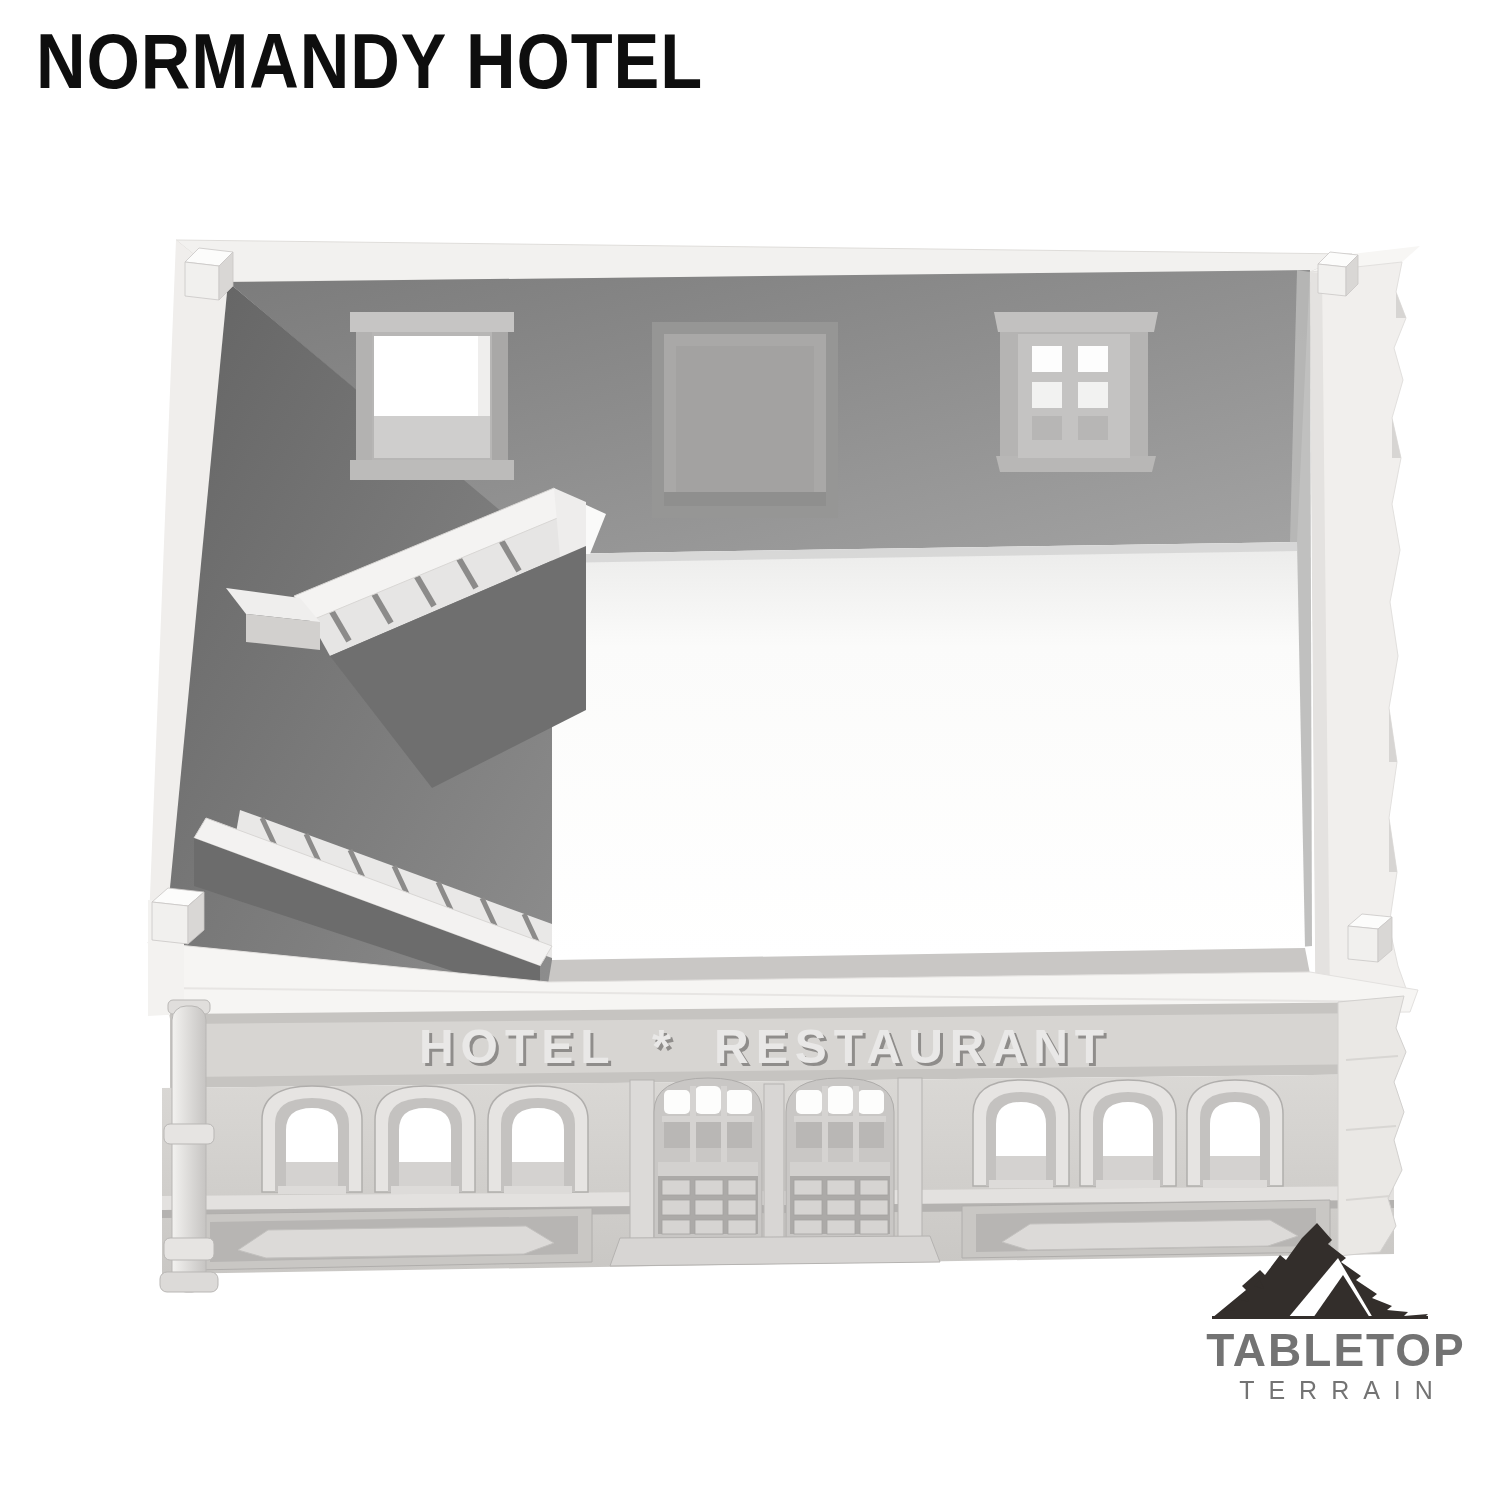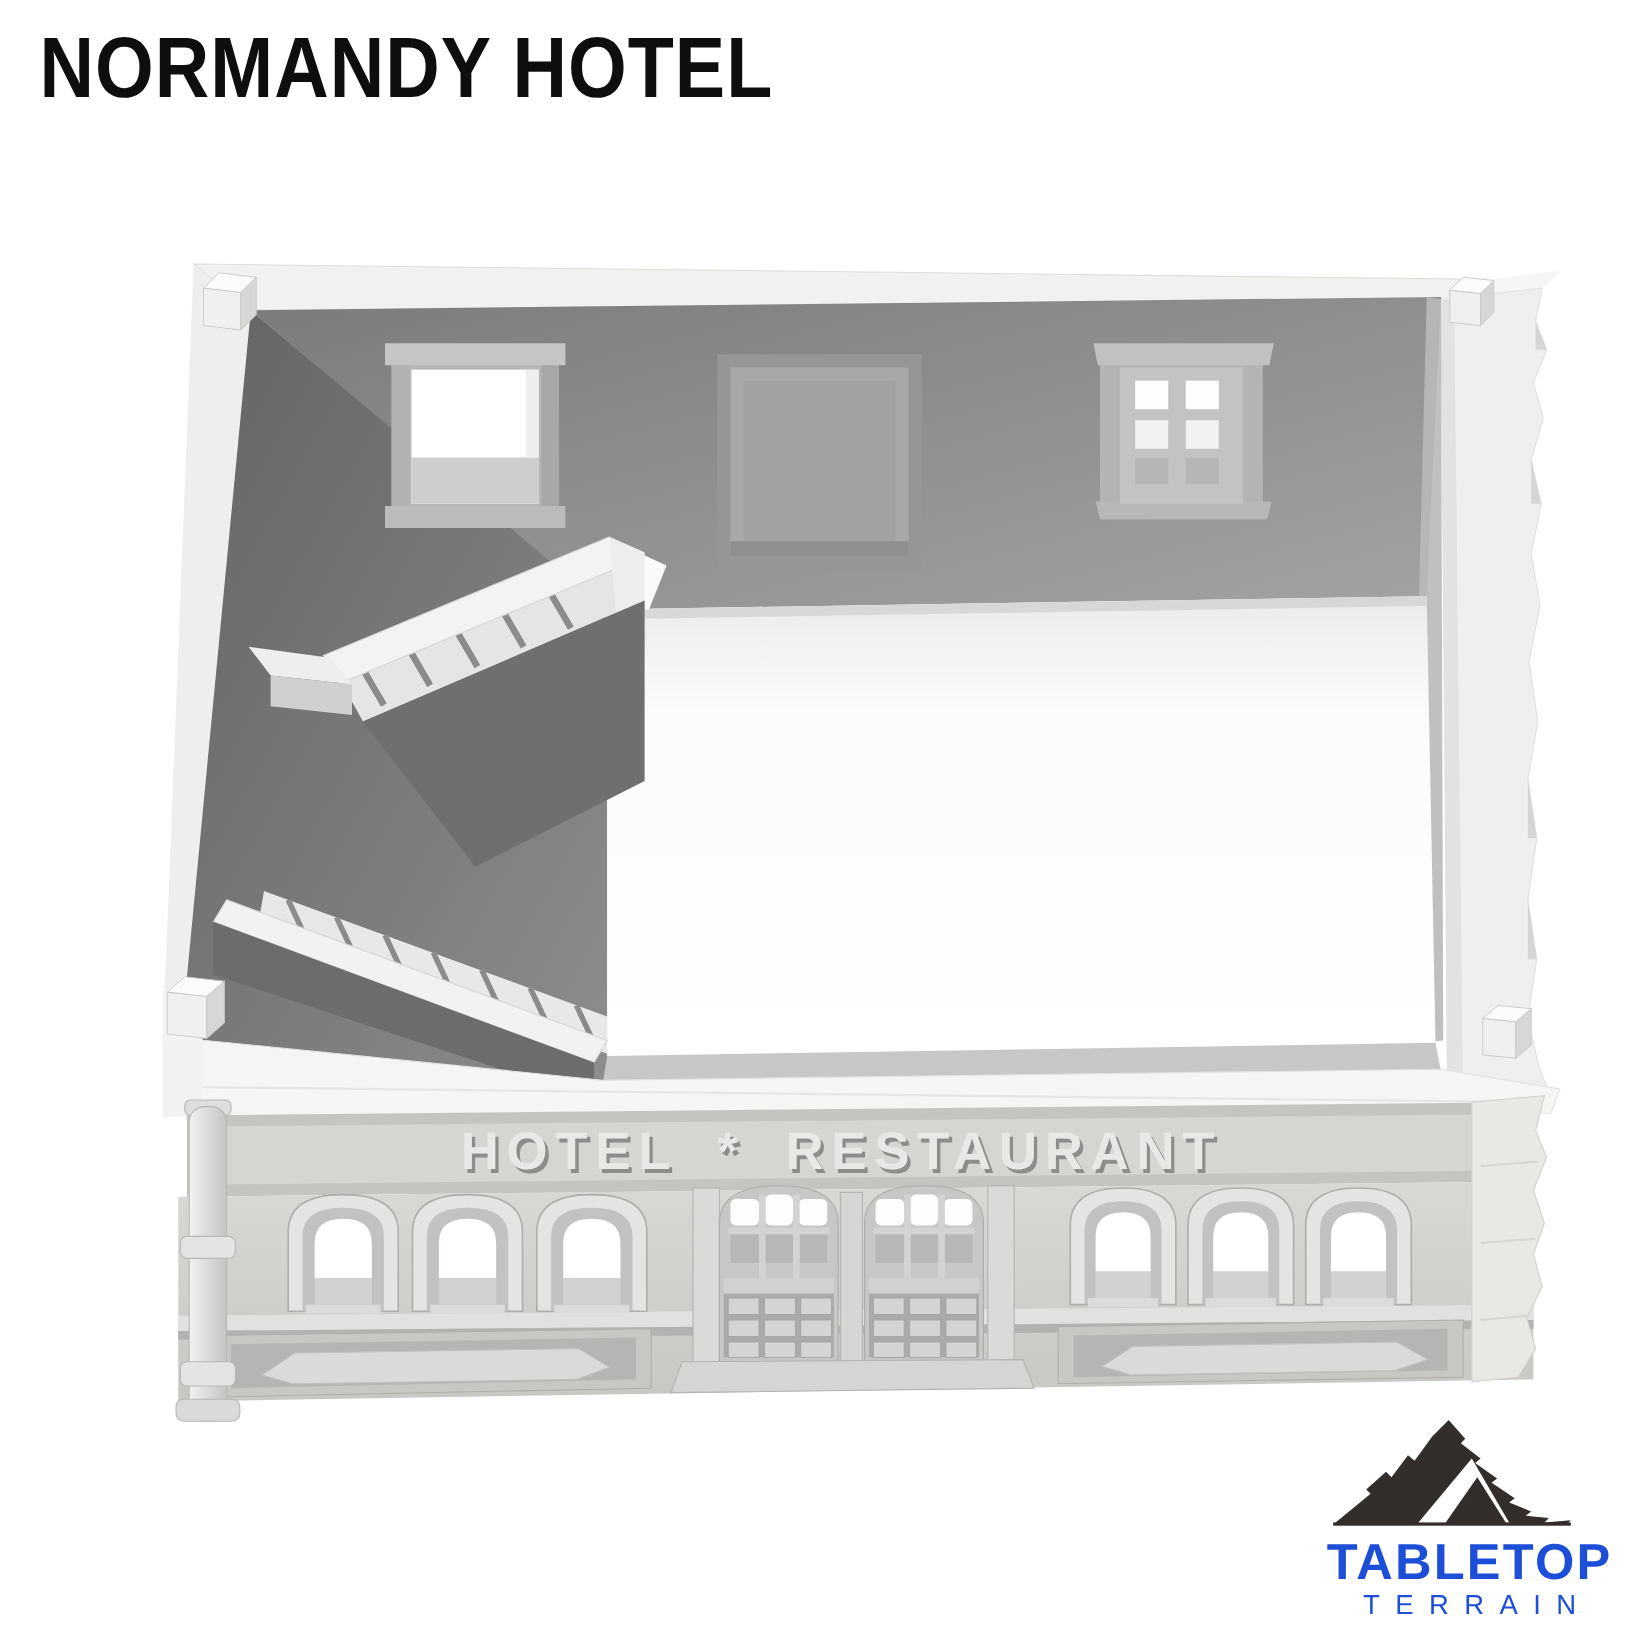--- a/index.html
+++ b/index.html
@@ -10,22 +10,22 @@
   }
   .page-title{
     position:absolute;left:36px;top:22px;margin:0;
     font-size:78px;font-weight:700;letter-spacing:1px;line-height:1;
     color:#0e0e0e;
     transform:scaleX(.88);transform-origin:left top;
     white-space:nowrap;
   }
   .render-wrap{position:absolute;left:0;top:0;width:1500px;height:1096px;}
   .brand-logo{
-    position:absolute;left:1180px;top:1280px;width:312px;
-    text-align:center;color:#1d4ed8;
+    position:absolute;left:1180px;top:1212px;width:312px;
+    text-align:center;color:#737373;
   }
   .brand-logo .logo-name{
     font-size:46px;font-weight:700;letter-spacing:2px;line-height:1;margin-top:3px;
     white-space:nowrap;
   }
   .brand-logo .logo-sub{
     font-size:25px;font-weight:400;letter-spacing:14px;padding-left:14px;line-height:1;margin-top:5px;
     white-space:nowrap;
   }
   svg text.sign{font-family:"Liberation Sans",sans-serif;font-weight:bold;}

